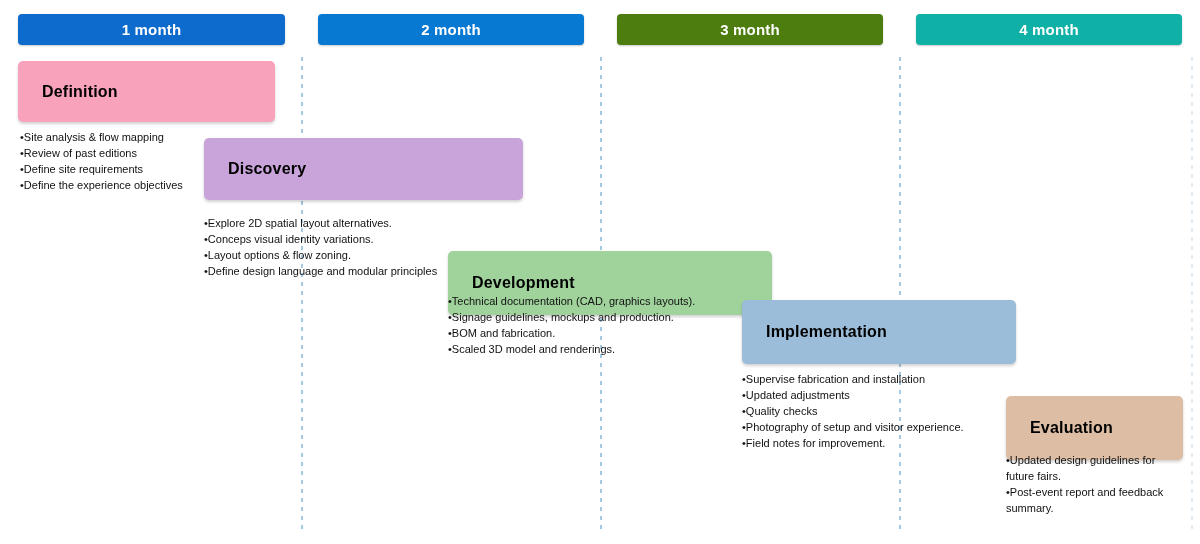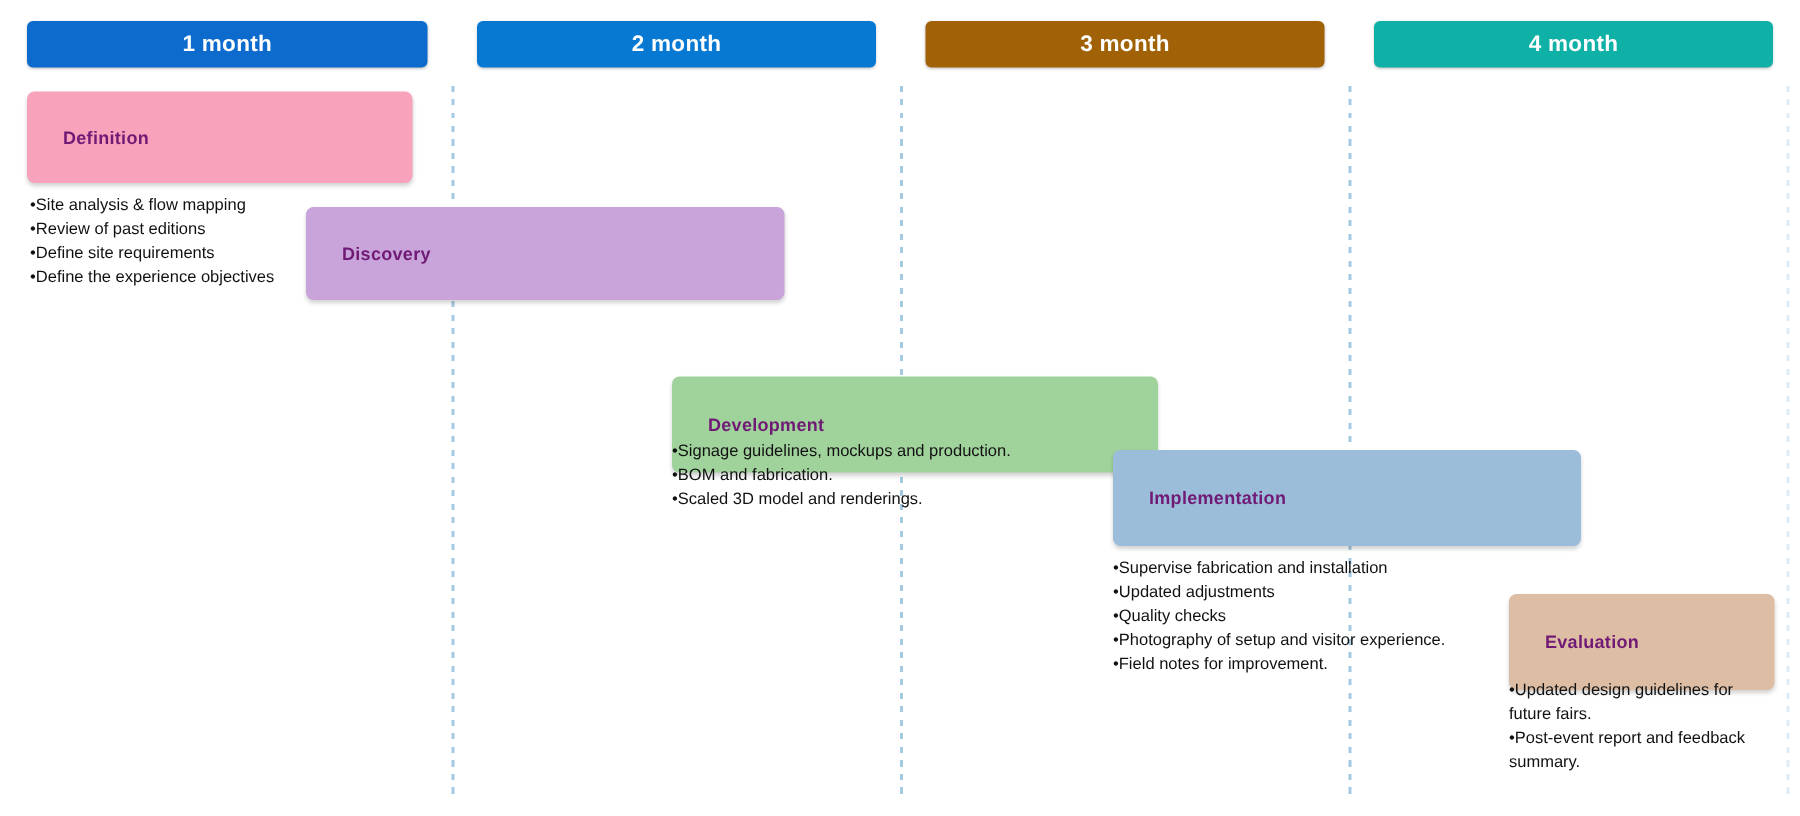--- a/index.html
+++ b/index.html
@@ -54,30 +54,30 @@
   .sep-4 { left: 1191px; opacity: 0.35; }
 
   
   .bar {
     position: absolute;
     border-radius: 5px;
     display: flex;
     align-items: center;
     padding-left: 24px;
     box-sizing: border-box;
-    font-size: 12px;
+    font-size: 16px;
     font-weight: 700;
-    color: #701a75;
+    color: #000000;
     letter-spacing: 0.2px;
     box-shadow: 0 2px 3px rgba(0,0,0,0.18);
   }
   .bar-definition     { left: 18px;   top: 61px;  width: 257px; height: 61px; }
   .bar-discovery      { left: 204px;  top: 138px; width: 319px; height: 62px; }
   .bar-development    { left: 448px;  top: 219px; width: 324px; height: 64px; margin-top: 32px; }
-  .bar-implementation { left: 742px;  top: 300px; width: 312px; height: 64px; }
+  .bar-implementation { left: 742px;  top: 300px; width: 274px; height: 64px; }
   .bar-evaluation     { left: 1006px; top: 381px; width: 177px; height: 64px; }
 
   
   .tasks {
     position: absolute;
     margin: 0;
     padding: 0;
     list-style: none;
     font-size: 11px;
     line-height: 16px;
@@ -90,46 +90,53 @@
   .tasks-implementation { left: 742px;  top: 371px; width: 300px; }
   .tasks-evaluation     { left: 1006px; top: 452px; width: 176px; }
 </style>
 </head>
 <body>
 
 <div class="canvas">
 
   <div class="month month-1" style="background: rgb(13, 107, 206);">1 month</div>
   <div class="month month-2" style="background: rgb(8, 121, 211);">2 month</div>
-  <div class="month month-3" style="background: #a16207;">3 month</div>
+  <div class="month month-3" style="background: #4d7c0f;">3 month</div>
   <div class="month month-4" style="background: rgb(15, 176, 165);">4 month</div>
 
   <div class="sep sep-1"></div>
   <div class="sep sep-2"></div>
   <div class="sep sep-3"></div>
   <div class="sep sep-4"></div>
 
   <div class="bar bar-definition" style="background: rgb(248, 162, 187);">
     <span>Definition</span>
   </div>
   <ul class="tasks tasks-definition">
     <li>Site analysis &amp; flow mapping</li>
     <li>Review of past editions</li>
     <li>Define site requirements</li>
     <li>Define the experience objectives</li>
   </ul>
 
   <div class="bar bar-discovery" style="background: rgb(200, 164, 218);">
     <span>Discovery</span>
   </div>
+  <ul class="tasks tasks-discovery">
+    <li>Explore 2D spatial layout alternatives.</li>
+    <li>Conceps visual identity variations.</li>
+    <li>Layout options &amp; flow zoning.</li>
+    <li>Define design language and modular principles</li>
+  </ul>
 
   <div class="bar bar-development" style="background: rgb(160, 211, 156);">
     <span>Development</span>
   </div>
   <ul class="tasks tasks-development">
+    <li>Technical documentation (CAD, graphics layouts).</li>
     <li>Signage guidelines, mockups and production.</li>
     <li>BOM and fabrication.</li>
     <li>Scaled 3D model and renderings.</li>
   </ul>
 
   <div class="bar bar-implementation" style="background: rgb(156, 189, 217);">
     <span>Implementation</span>
   </div>
   <ul class="tasks tasks-implementation">
     <li>Supervise fabrication and installation</li>

